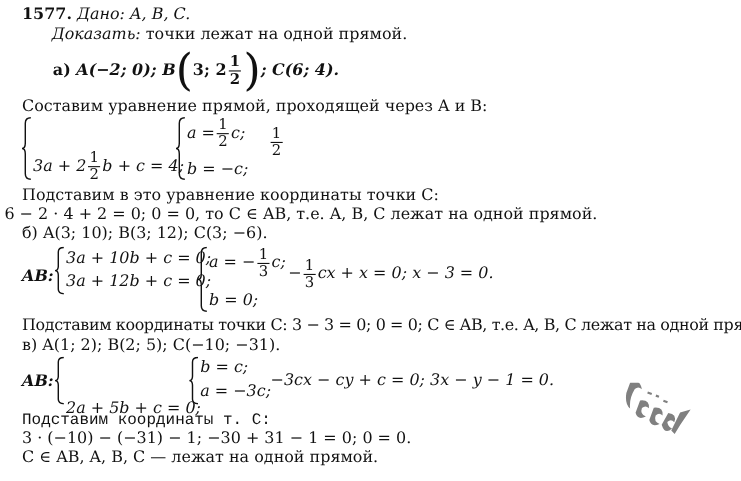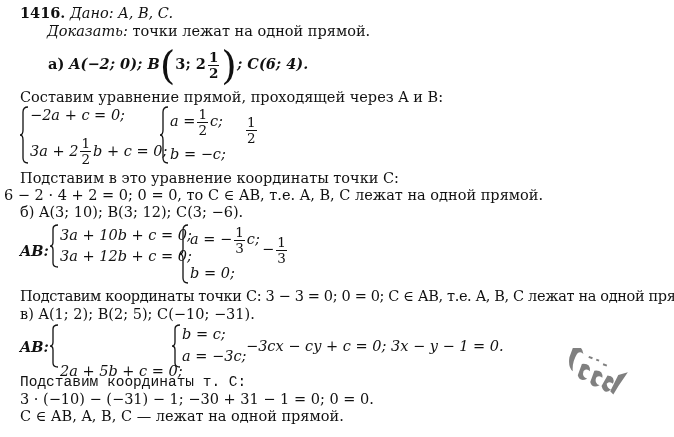--- a/index.html
+++ b/index.html
@@ -22,21 +22,21 @@
     position: absolute; left: 0; top: 0; bottom: 0; width: 9px;
   }
   .brace svg { width: 9px; height: 100%; display: block; }
   .sys-row { position: absolute; left: 10px; white-space: nowrap; line-height: 17px; }
   .watermark { position: absolute; left: 558px; right: auto; top: 348px; width: 78px; height: 60px; }
 </style>
 </head>
 <body>
 
 <div class="line" style="left:20px; top:4px;">
-  <span class="b">1416.</span>
+  <span class="b">1577.</span>
   <span class="i">Дано:</span>
   <span class="i">A, B, C.</span>
 </div>
 <div class="line" style="left:47px; top:23px;">
   <span class="i">Доказать:</span>
   <span>точки лежат на одной прямой.</span>
 </div>
 
 <div class="line b" style="left:48px; top:44px; line-height:40px;">
   <span>а)</span>
@@ -48,26 +48,25 @@
 </div>
 
 <div class="line" style="left:20px; top:89px;">Составим уравнение прямой, проходящей через A и B:</div>
 
 <div class="sys i" style="left:20px; top:106px; width:170px; height:58px;">
   <div class="brace">
     <svg viewBox="0 0 9 58" preserveAspectRatio="none">
         <path d="M8 1 Q3 1 3 6 L3 24 Q3 29 0 29 Q3 29 3 34 L3 52 Q3 57 8 57" fill="none" stroke="#111" stroke-width="1.3"></path>
       </svg>
   </div>
-  <div class="sys-row" style="top:1px;">−2a + c = 0;</div>
   <div class="sys-row" style="top:30px;">
     <span>3a + 2</span><span class="frac" style="font-style:normal;">
         <span class="num">1</span>
         <span>2</span>
-      </span><span>b + c = 0;</span>
+      </span><span>b + c = 4;</span>
   </div>
 </div>
 
 <div class="sys i" style="left:160px; top:106px; width:80px; height:58px;">
   <div class="brace">
     <svg viewBox="0 0 9 58" preserveAspectRatio="none">
         <path d="M8 1 Q3 1 3 6 L3 24 Q3 29 0 29 Q3 29 3 34 L3 52 Q3 57 8 57" fill="none" stroke="#111" stroke-width="1.3"></path>
       </svg>
   </div>
   <div class="sys-row" style="top:-2px; line-height:34px;">
@@ -115,21 +114,21 @@
         <span>3</span>
       </span><span>c;</span>
   </div>
   <div class="sys-row" style="top:41px;">b = 0;</div>
 </div>
 
 <div class="line i" style="left:262px; top:232px; line-height:34px;">
   <span>−</span><span class="frac" style="font-style:normal;">
       <span class="num">1</span>
       <span>3</span>
-    </span>
+    </span><span>cx + x = 0;  x − 3 = 0.</span>
 </div>
 
 <div class="line" style="left:20px; top:288px; letter-spacing:-0.35px;">Подставим координаты точки C: 3 − 3 = 0; 0 = 0; C ∈ AB, т.е. A, B, C лежат на одной прямой.</div>
 
 <div class="line" style="left:20px; top:306px;">в) A(1; 2); B(2; 5); C(−10; −31).</div>
 
 <div class="line i b" style="left:20px; top:338px;">AB:</div>
 
 <div class="sys i" style="left:50px; top:324px; width:130px; height:44px;">
   <div class="brace">

